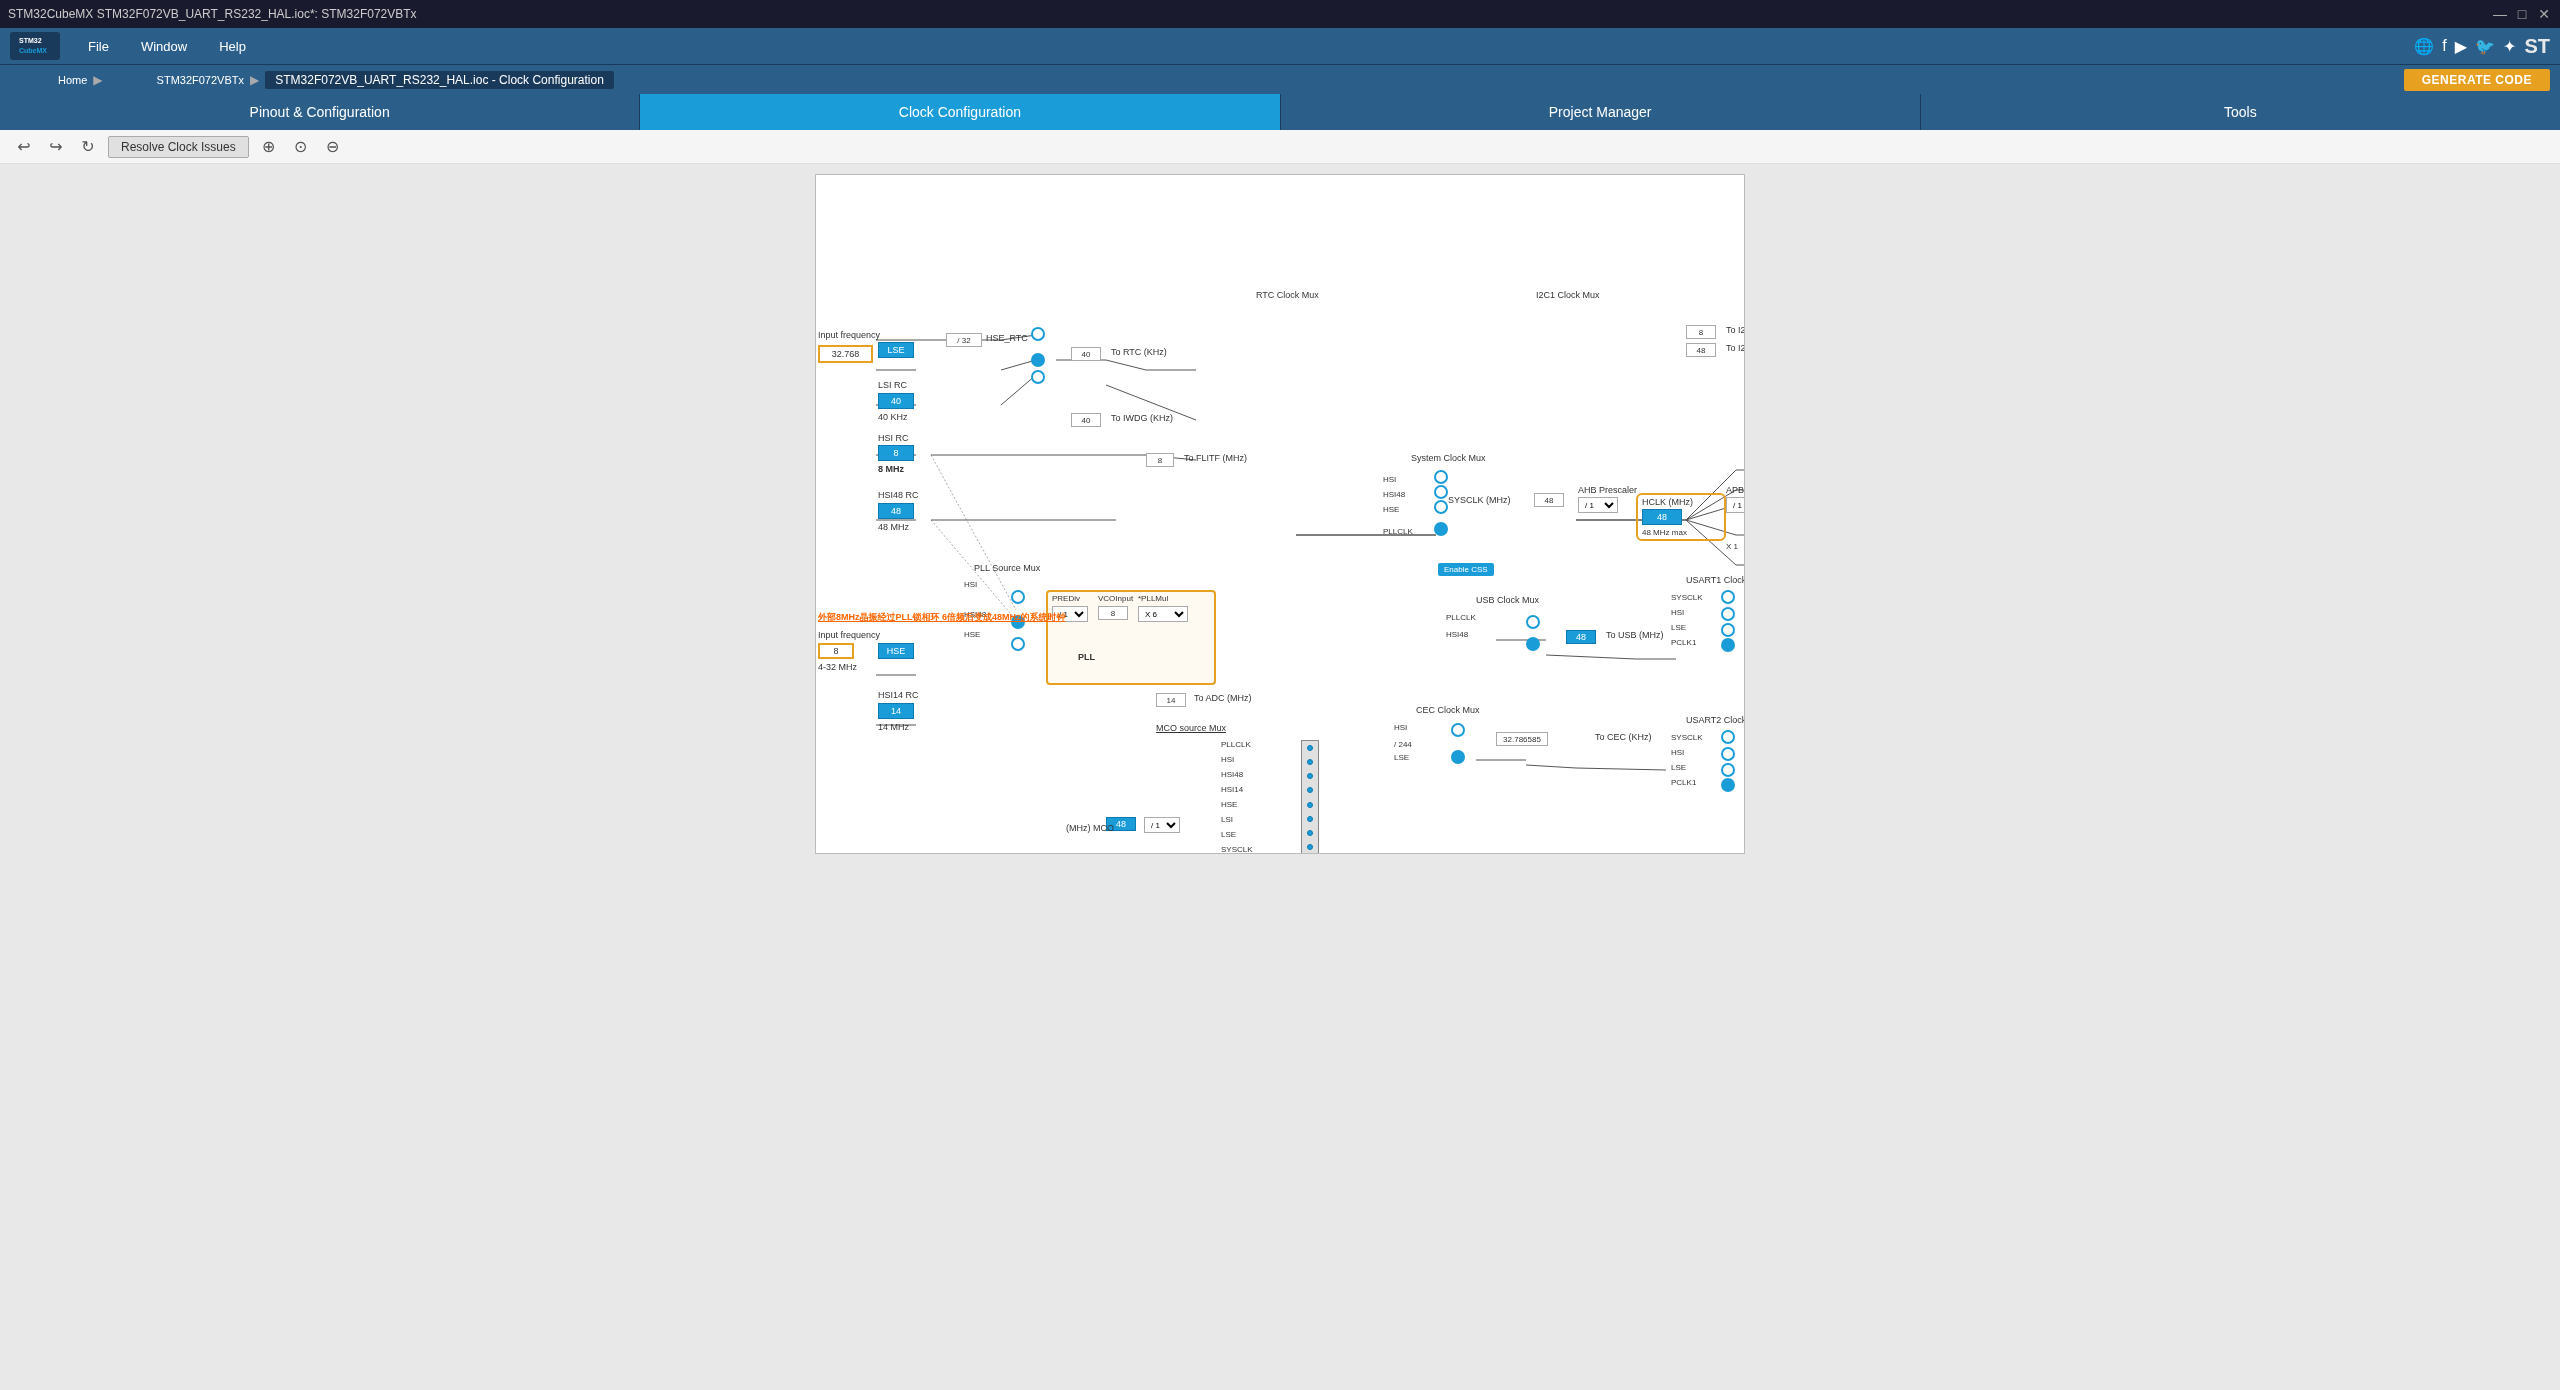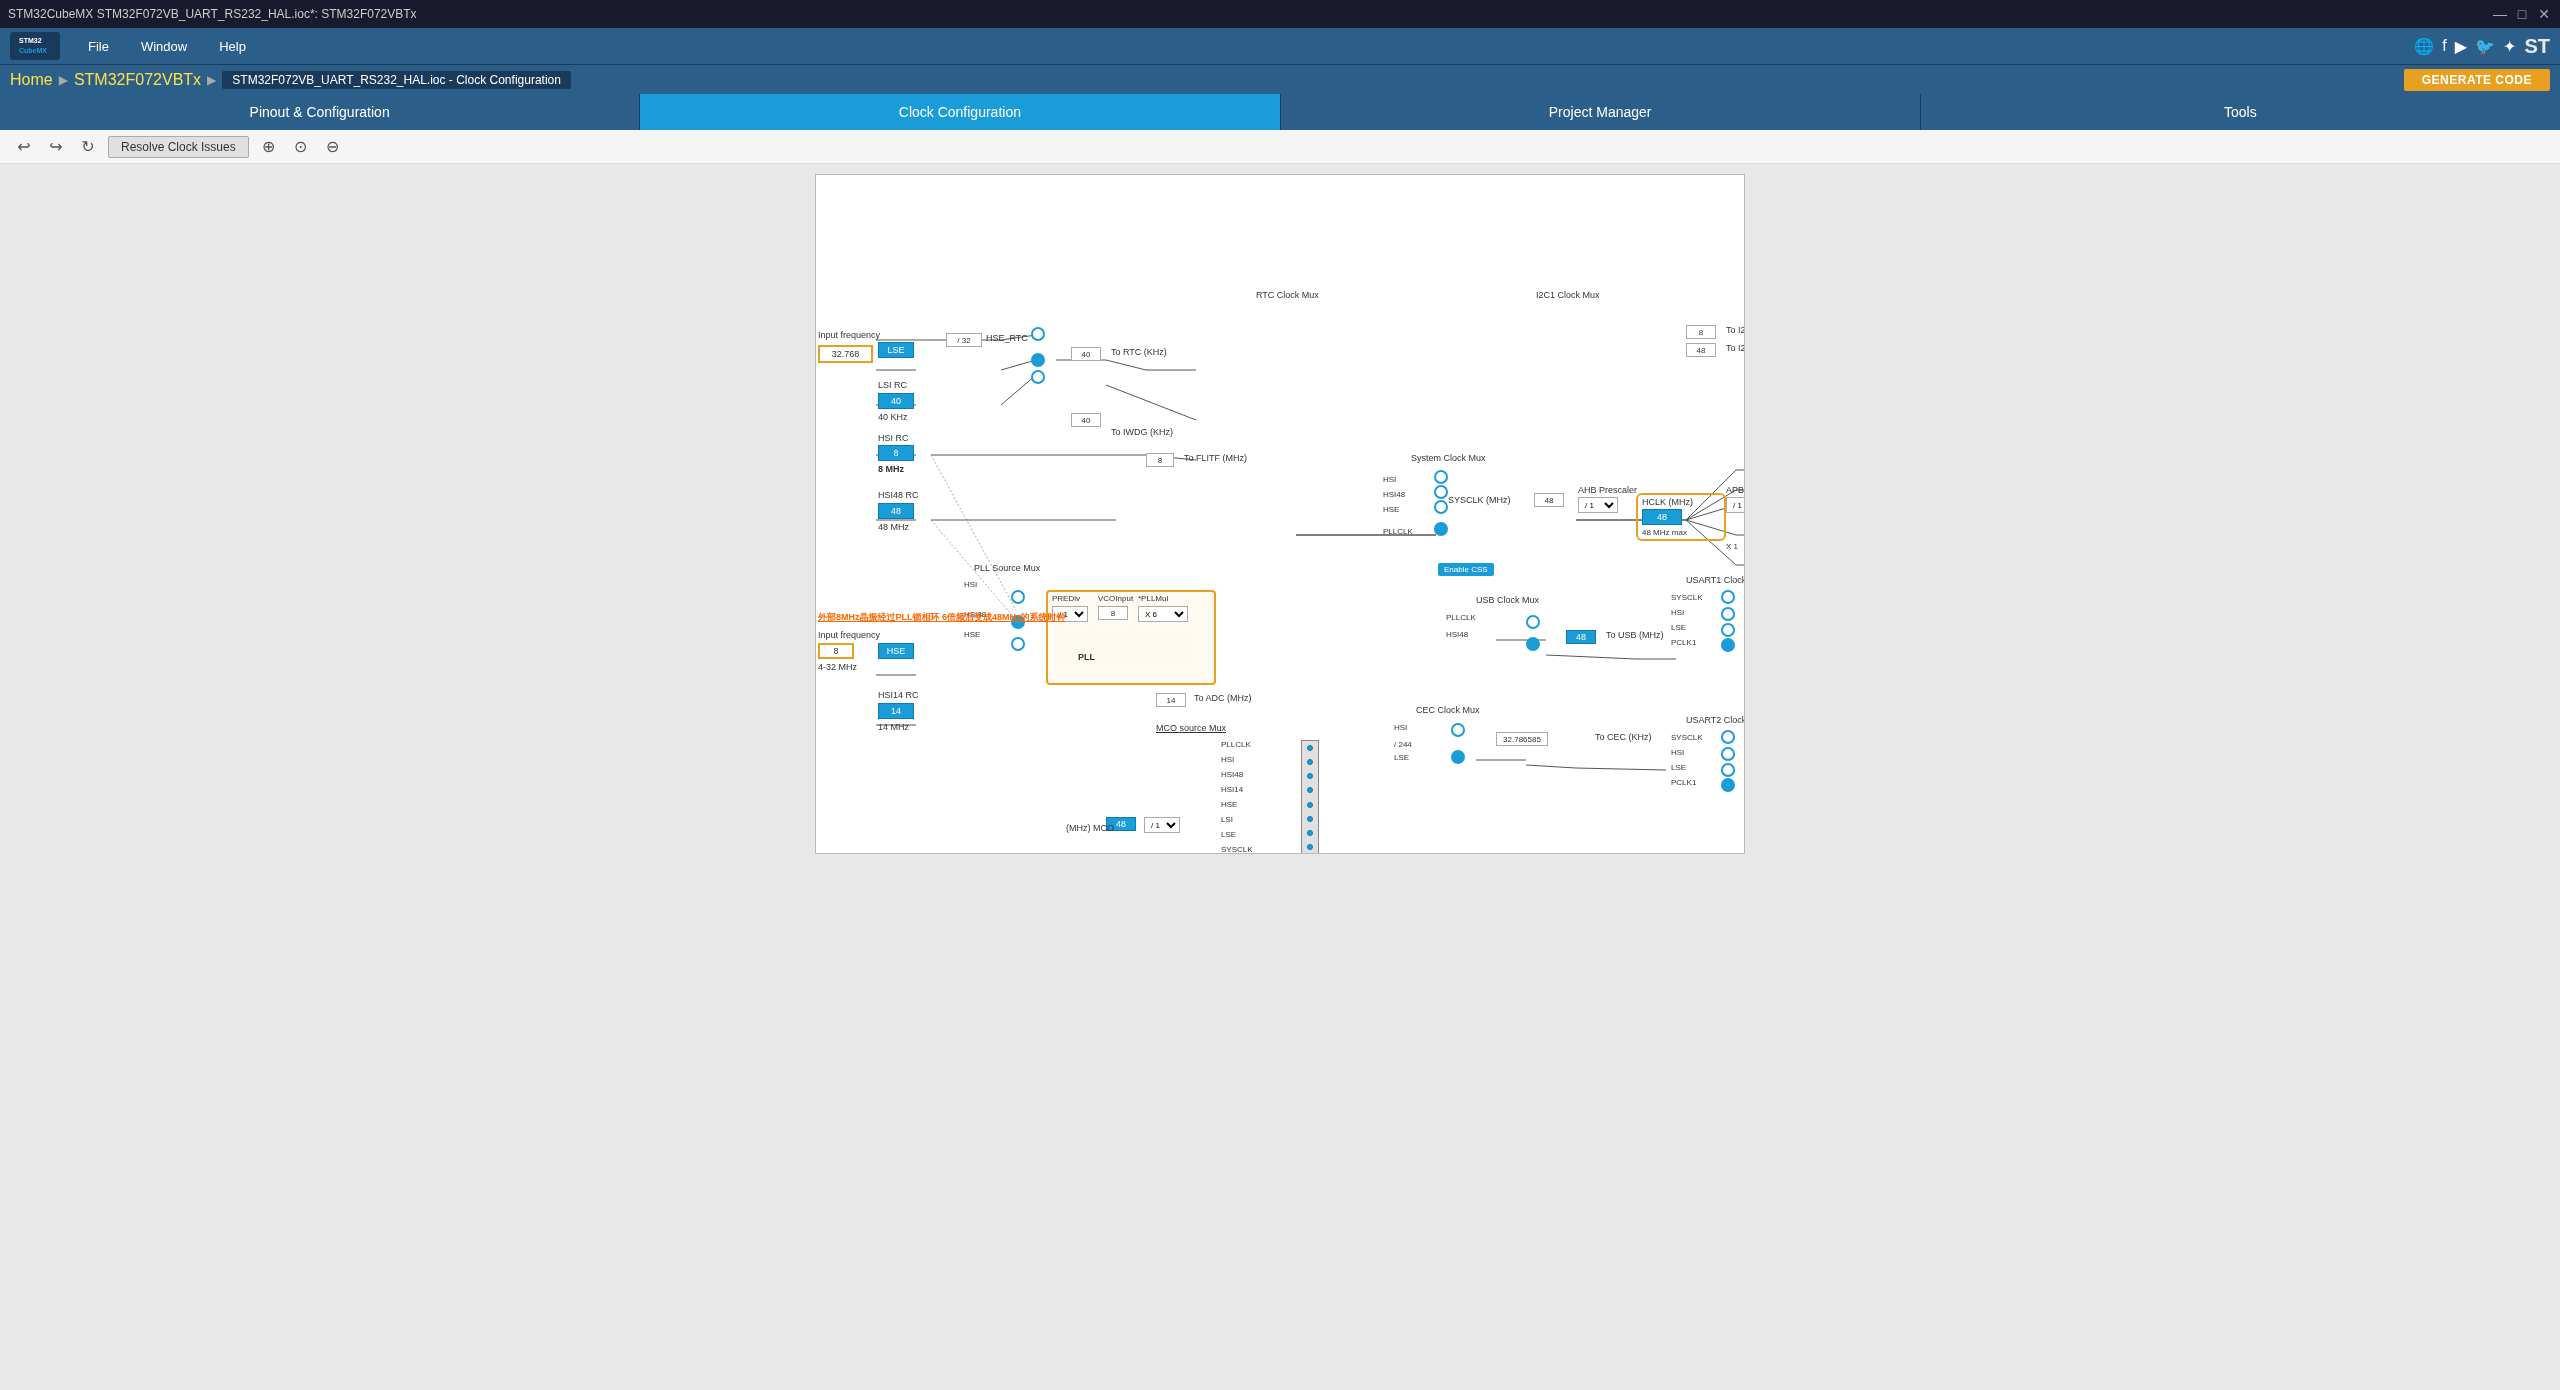--- a/index.html
+++ b/index.html
@@ -57,23 +57,24 @@
     .breadcrumb-bar {
       background: #2b5f8a;
       height: 30px;
       display: flex;
       align-items: center;
       padding: 0 10px;
       gap: 6px;
       border-top: 1px solid #1a3a5c;
     }
     .breadcrumb-item {
-      color: #fde047;
-      font-size: 16px;
+      color: #ffffff;
+      font-size: 11px;
       cursor: pointer;
+      margin-left: 48px;
     }
     .breadcrumb-separator { color: #aaa; font-size: 12px; }
     .breadcrumb-active {
       background: #1a3a5c;
       color: white;
       padding: 2px 10px;
       border-radius: 2px;
       font-size: 12px;
     }
     .generate-btn {
@@ -464,21 +465,21 @@
       <div class="diag-circle" style="left:215px; top:195px;"></div>
 
       <div class="diag-box" style="left:255px; top:172px; width:30px; height:14px; font-size:8px;">
         <span>40</span>
       </div>
       <div class="diag-label" style="left:295px; top:172px;">To RTC (KHz)</div>
 
       <div class="diag-box" style="left:255px; top:238px; width:30px; height:14px; font-size:8px;">
         <span>40</span>
       </div>
-      <div class="diag-label" style="left:295px; top:238px;margin-top:14px;">To IWDG (KHz)</div>
+      <div class="diag-label" style="left:295px; top:238px;">To IWDG (KHz)</div>
 
       <div class="diag-box" style="left:330px; top:278px; width:28px; height:14px; font-size:8px;">
         <span>8</span>
       </div>
       <div class="diag-label" style="left:368px; top:278px;">To FLITF (MHz)</div>
 
       <div class="diag-box" style="left:870px; top:150px; width:30px; height:14px; font-size:8px;">
         <span>8</span>
       </div>
       <div class="diag-label" style="left:910px; top:150px;">To I2C1 (MHz)</div>

